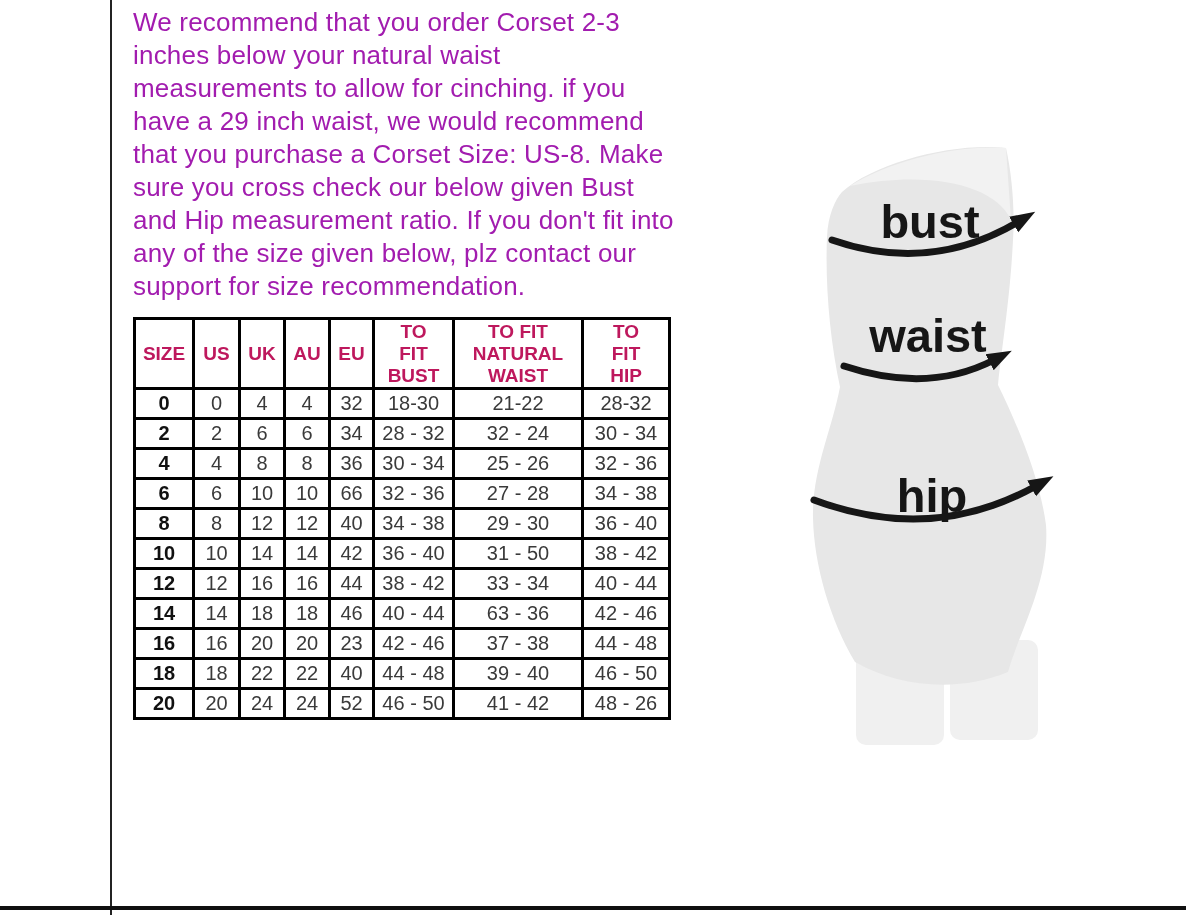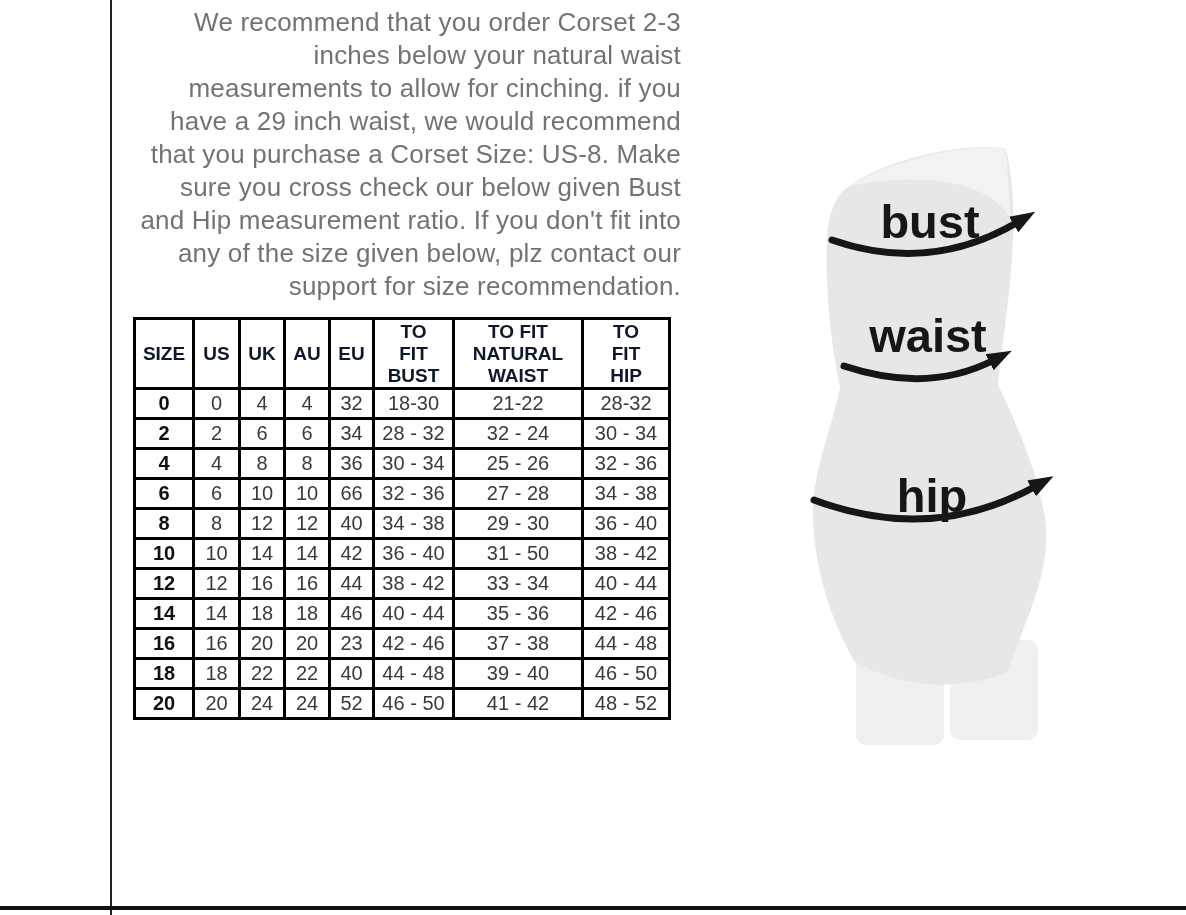--- a/index.html
+++ b/index.html
@@ -4,36 +4,36 @@
 <style>
   html,body{margin:0;padding:0;background:#fff;}
   .page{
     position:relative;width:1186px;height:915px;background:#ffffff;
     font-family:"Liberation Sans", sans-serif;color:#1a1a1a;overflow:hidden;
   }
   .vline{position:absolute;left:110px;top:0;width:2px;height:915px;background:#232323;}
   .hline{position:absolute;left:0;top:906px;width:1186px;height:4px;background:#101010;}
   .text-col{position:absolute;left:133px;top:6px;width:548px;}
   .para{
-    font-size:26px;line-height:33px;letter-spacing:.2px;color:#737373;
-    margin:0;white-space:pre-line;text-align:right;
+    font-size:26px;line-height:33px;letter-spacing:.2px;color:#a21caf;
+    margin:0;white-space:pre-line;
   }
   .intro{margin-bottom:14px;}
   .outro{margin-top:24px;}
   table.size-table{
     border-collapse:collapse;table-layout:fixed;width:535px;
     margin:0;background:#fff;
   }
   .size-table th,.size-table td{
     border:3px solid #000;text-align:center;vertical-align:middle;
     padding:0 2px;overflow:hidden;
   }
   .size-table th{
     height:67px;font-size:19px;line-height:22px;font-weight:bold;
-    white-space:pre-line;color:#0f172a;
+    white-space:pre-line;color:#be185d;
   }
   .size-table td{height:27px;font-size:20px;color:#3a3a3a;}
   .size-table td.size-col{font-weight:bold;color:#111;}
   .figure{position:absolute;left:780px;top:100px;width:310px;height:670px;}
   .figure svg{display:block;}
 </style>
 </head>
 <body>
 
 <div class="page">
@@ -144,21 +144,21 @@
             <td>33 - 34</td>
             <td>40 - 44</td>
           </tr>
           <tr>
             <td class="size-col">14</td>
             <td>14</td>
             <td>18</td>
             <td>18</td>
             <td>46</td>
             <td>40 - 44</td>
-            <td>35 - 36</td>
+            <td>63 - 36</td>
             <td>42 - 46</td>
           </tr>
           <tr>
             <td class="size-col">16</td>
             <td>16</td>
             <td>20</td>
             <td>20</td>
             <td>23</td>
             <td>42 - 46</td>
             <td>37 - 38</td>
@@ -175,21 +175,21 @@
             <td>46 - 50</td>
           </tr>
           <tr>
             <td class="size-col">20</td>
             <td>20</td>
             <td>24</td>
             <td>24</td>
             <td>52</td>
             <td>46 - 50</td>
             <td>41 - 42</td>
-            <td>48 - 52</td>
+            <td>48 - 26</td>
           </tr>
         </tbody>
     </table>
 
   </div>
 
   <div class="figure">
     <svg width="310" height="670" viewBox="0 0 310 670">
       <defs>
         <marker id="ah" markerUnits="userSpaceOnUse" markerWidth="30" markerHeight="26" refX="5" refY="11" orient="auto">

